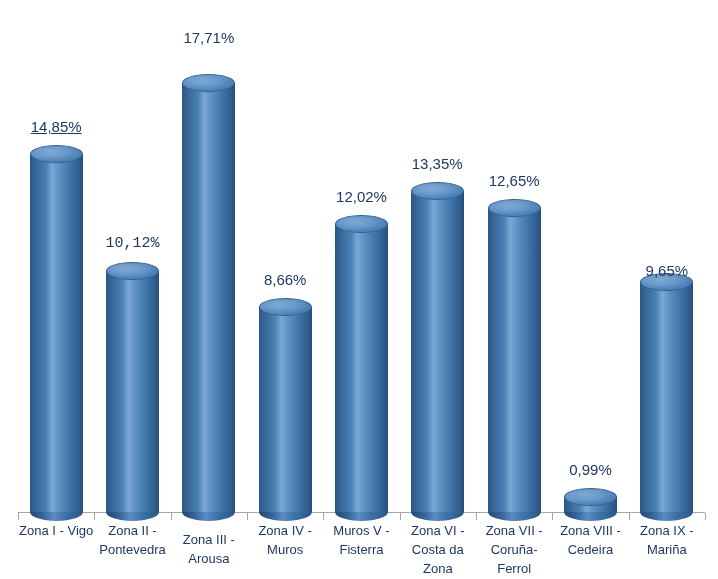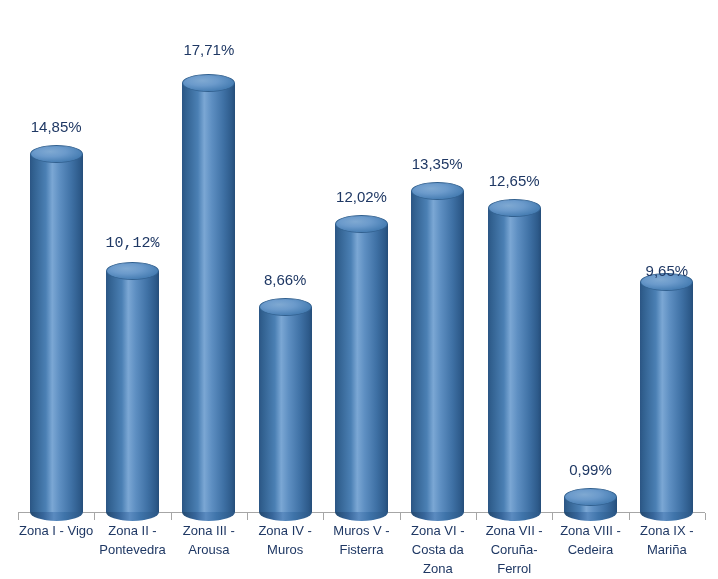--- a/index.html
+++ b/index.html
@@ -185,23 +185,23 @@
       </div>
       <div class="bar-group" style="left: 640px; width: 53px; top: 273px; height: 239px; position: absolute;">
         <div class="cyl" style="height: 239px;">
           <div class="cyl-bottom"></div>
           <div class="cyl-body"></div>
           <div class="cyl-top"></div>
         </div>
       </div>
     </div>
   <div id="labels-layer">
-      <div class="data-label" style="left: 18px; width: 76.3333px; top: 118px;">14,85%</div>
+      <div class="data-label" style="left: 18px; width: 76.3333px; top: 118px; text-decoration: underline;">14,85%</div>
       <div class="data-label" style="left: 94.3333px; width: 76.3333px; top: 235px; font-family: Liberation Mono, monospace;">10,12%</div>
-      <div class="data-label" style="left: 170.667px; width: 76.3333px; top: 41px;">17,71%</div>
+      <div class="data-label" style="left: 170.667px; width: 76.3333px; top: 29px;">17,71%</div>
       <div class="data-label" style="left: 247px; width: 76.3333px; top: 271px;">8,66%</div>
       <div class="data-label" style="left: 323.333px; width: 76.3333px; top: 188px;">12,02%</div>
       <div class="data-label" style="left: 399px; width: 76.3333px; top: 155px;">13,35%</div>
       <div class="data-label" style="left: 476px; width: 76.3333px; top: 172px;">12,65%</div>
       <div class="data-label" style="left: 552.333px; width: 76.3333px; top: 461px;">0,99%</div>
       <div class="data-label" style="left: 628.667px; width: 76.3333px; top: 246px; margin-top: 16px;">9,65%</div>
     </div>
   <div id="ticks-layer">
       <div class="axis-tick" style="left: 18px;"></div>
       <div class="axis-tick" style="left: 94px;"></div>
@@ -215,21 +215,21 @@
       <div class="axis-tick" style="left: 705px;"></div>
     </div>
   <div id="cats-layer">
       <div class="cat-label" style="left: 18px; width: 76.3333px;">
         <div>Zona I - Vigo</div>
       </div>
       <div class="cat-label" style="left: 94.3333px; width: 76.3333px;">
         <div>Zona II -</div>
         <div>Pontevedra</div>
       </div>
-      <div class="cat-label" style="left: 170.667px; width: 76.3333px;">
+      <div class="cat-label" style="left: 170.667px; width: 76.3333px; margin-top: 9px;">
         <div>Zona III -</div>
         <div>Arousa</div>
       </div>
       <div class="cat-label" style="left: 247px; width: 76.3333px;">
         <div>Zona IV -</div>
         <div>Muros</div>
       </div>
       <div class="cat-label" style="left: 323.333px; width: 76.3333px;">
         <div>Muros V -</div>
         <div>Fisterra</div>

